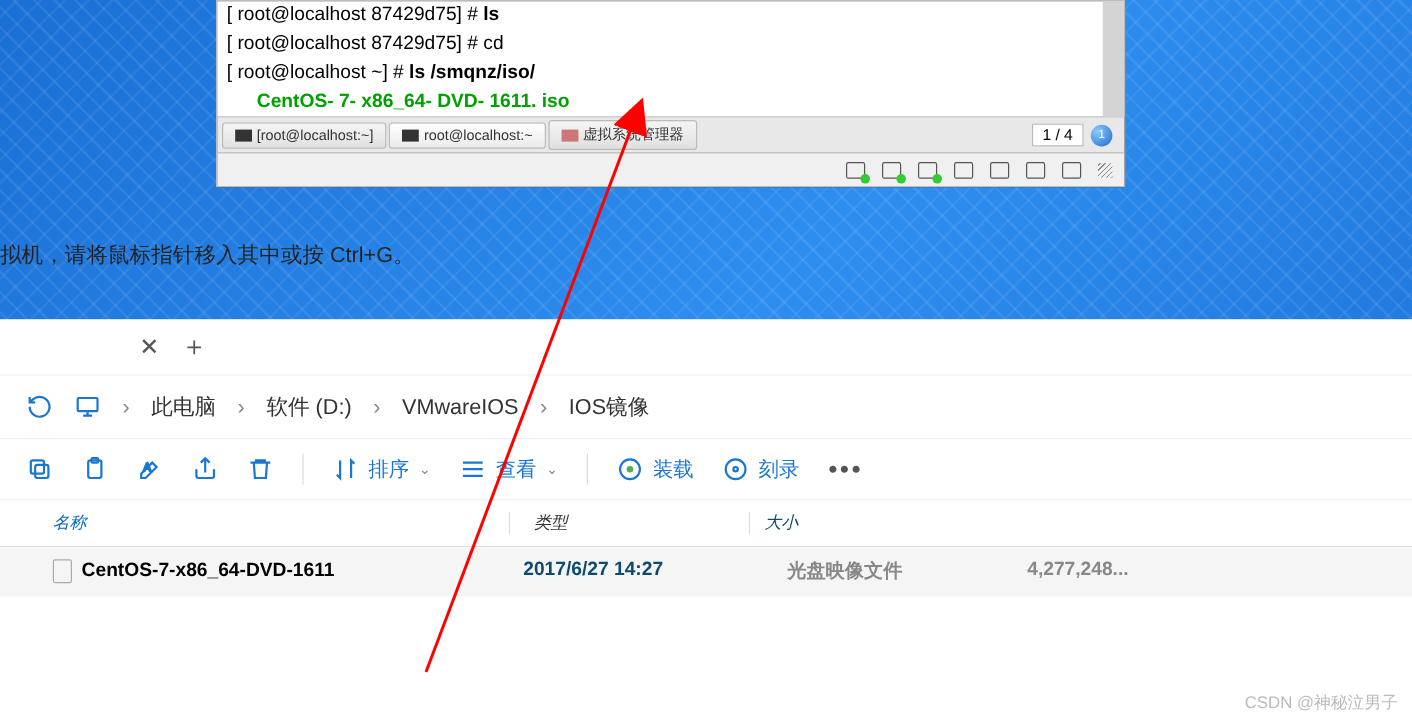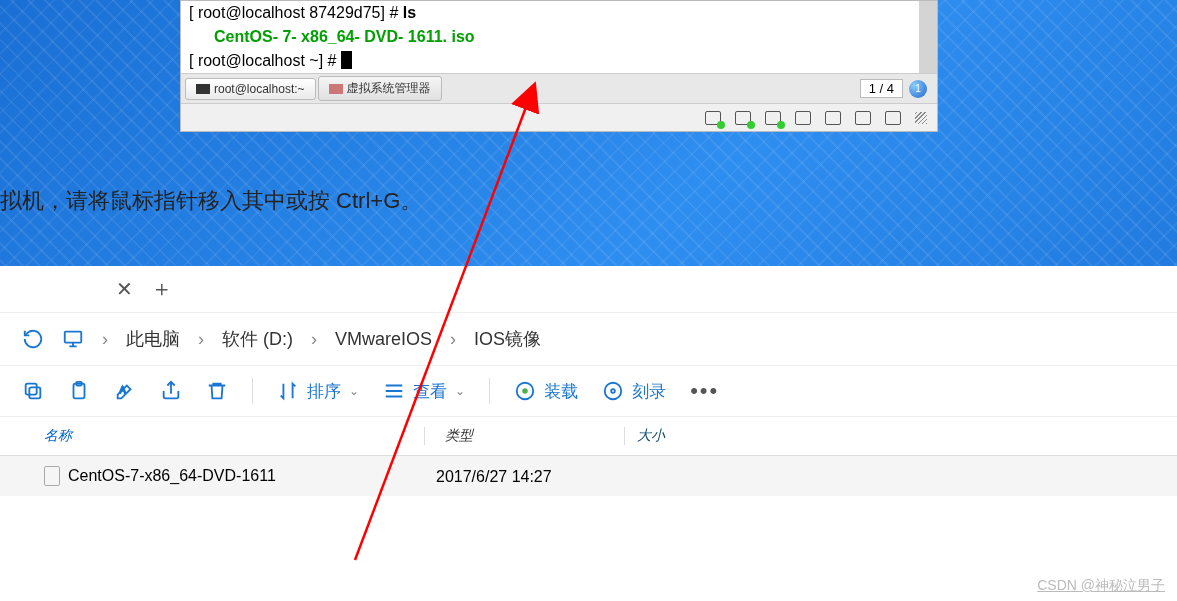--- a/index.html
+++ b/index.html
@@ -22,21 +22,21 @@
 .vm-page { margin-left: auto; display: flex; align-items: center; gap: 6px; font-size: 13px; padding: 0 6px; text-align: center; }
 .vm-page .pgnum { border: 1px solid #bbb; padding: 1px 8px; background: #fff; }
 .vm-page .blue-circle { width: 18px; height: 18px; border-radius: 50%; background: radial-gradient(circle at 30% 30%, #8cf, #26c); display: flex; align-items: center; justify-content: center; color: #fff; font-size: 10px; }
 
 .vm-statusbar { display: flex; align-items: center; justify-content: flex-end; background: #f0f0f0; border-top: 1px solid #ccc; height: 28px; gap: 14px; padding: 0 10px; }
 .sb-ico { width: 16px; height: 14px; position: relative; }
 .sb-ico::before { content: ""; position: absolute; inset: 0; border: 1.5px solid #555; border-radius: 2px; }
 .sb-dot { position: absolute; right: -4px; bottom: -4px; width: 8px; height: 8px; border-radius: 50%; background: #3c3; }
 .sb-grip { width: 12px; height: 12px; background: repeating-linear-gradient(-45deg, #888 0, #888 1px, transparent 1px, transparent 3px); }
 
-.vm-hint { position: absolute; left: 0; top: 186px; color: #222; font-size: 22px; background: rgba(255,255,255,0); }
+.vm-hint { position: absolute; left: 0; top: 200px; color: #222; font-size: 18px; background: rgba(255,255,255,0); }
 
 
 .explorer { position: absolute; left: 0; top: 266px; right: 0; bottom: 0; background: #fff; }
 .tabbar { display: flex; align-items: center; padding: 8px 18px; gap: 18px; border-bottom: 1px solid #eee; }
 .tab-close { font-size: 20px; color: #555; cursor: pointer; }
 .tab-plus { font-size: 22px; color: #555; cursor: pointer; }
 
 .crumbbar { display: flex; align-items: center; gap: 18px; padding: 14px 22px; font-size: 18px; color: #333; }
 .crumb-ico { width: 22px; height: 22px; }
 .crumb-sep { color: #888; }
@@ -46,43 +46,48 @@
 .tb-btn .ico { width: 22px; height: 22px; }
 .tb-div { width: 1px; height: 26px; background: #ddd; }
 .tb-more { font-size: 22px; color: #555; letter-spacing: 2px; cursor: pointer; }
 
 .listhead { display: flex; padding: 10px 22px; font-size: 14px; color: #4a6; border-bottom: 1px solid #ddd; font-style: italic; }
 .col-name { width: 380px; color: #0064c8; }
 .col-date { width: 220px; color: #333; border-left: 1px solid #ddd; padding-left: 12px; }
 .col-type { width: 200px; color: #333; border-left: 1px solid #ddd; padding-left: 20px; }
 .col-size { width: 180px; color: #0c4a6e; border-left: 1px solid #ddd; padding-left: 12px; }
 
-.listrow { display: flex; align-items: flex-end; padding: 10px 22px; font-size: 16px; background: #f5f5f5; }
+.listrow { display: flex; align-items: flex-start; padding: 10px 22px; font-size: 16px; background: #f5f5f5; font-weight: bold; }
 .listrow .fileicon { width: 16px; height: 20px; border: 1px solid #aaa; border-radius: 2px; margin-right: 8px; display: inline-block; }
 .listrow .c-name { width: 380px; display: flex; align-items: center; }
-.listrow .c-date { width: 220px; color: #000000; padding-left: 12px; }
+.listrow .c-date { width: 220px; color: #0c4a6e; padding-left: 12px; }
 .listrow .c-type { width: 200px; color: #888; padding-left: 12px; }
 .listrow .c-size { width: 180px; color: #888; padding-left: 12px; }
 
 .arrow { position: absolute; pointer-events: none; }
-.watermark { position: absolute; right: 12px; bottom: 6px; color: #bbb; font-size: 14px; text-decoration: underline; }
+.watermark { position: absolute; right: 12px; bottom: 6px; color: #bbb; font-size: 14px; }
 svg { display: block; }
 </style>
 </head>
 <body>
 
 <div class="bg-texture"></div>
 
 <div class="terminal-wrap">
   <div class="terminal-body">
     <div class="term-line"><span>[ </span><span>root@localhost</span><span> 87429d75] # </span><span class="term-bold">ls</span></div>
+    <div class="term-line"><span>[ </span><span>root@localhost</span><span> 87429d75] # </span><span>cd</span></div>
+    <div class="term-line"><span>[ </span><span>root@localhost</span><span> ~] # </span><span class="term-bold">ls /smqnz/iso/</span></div>
     <div class="term-line term-green"><span>CentOS- 7- x86_64- DVD- 1611. iso</span></div>
-    <div class="term-line"><span>[ </span><span>root@localhost</span><span> ~] # </span><span class="cursor-block"></span></div>
   </div>
   <div class="vm-tabs">
+    <div class="vm-tab">
+        <span class="tiny-icon"></span>
+        <span>[root@localhost:~]</span>
+      </div>
     <div class="vm-tab active">
         <span class="tiny-icon"></span>
         <span>root@localhost:~</span>
       </div>
     <div class="vm-tab">
         <span class="tiny-vmm"></span>
         <span>虚拟系统管理器</span>
       </div>
     <div class="vm-page">
       <span class="pgnum">1 / 4</span>
@@ -209,20 +214,22 @@
     <div class="col-size">大小</div>
   </div>
 
   <div class="listrow">
     <div style="width:22px"></div>
     <div class="c-name">
         <span class="fileicon"></span>
         <span>CentOS-7-x86_64-DVD-1611</span>
       </div>
     <div class="c-date">2017/6/27 14:27</div>
+    <div class="c-type">光盘映像文件</div>
+    <div class="c-size">4,277,248...</div>
   </div>
 </div>
 
 <svg class="arrow" style="left:0;top:0" width="1177" height="601">
   <defs>
       <marker id="ah" markerWidth="12" markerHeight="12" refX="10" refY="6" orient="auto">
         <path d="M0,0 L12,6 L0,12 z" fill="#ff0000"></path>
       </marker>
     </defs>
   <line x1="355" y1="560" x2="534" y2="86" stroke="#ff0000" stroke-width="2.5" marker-end="url(#ah)"></line>

